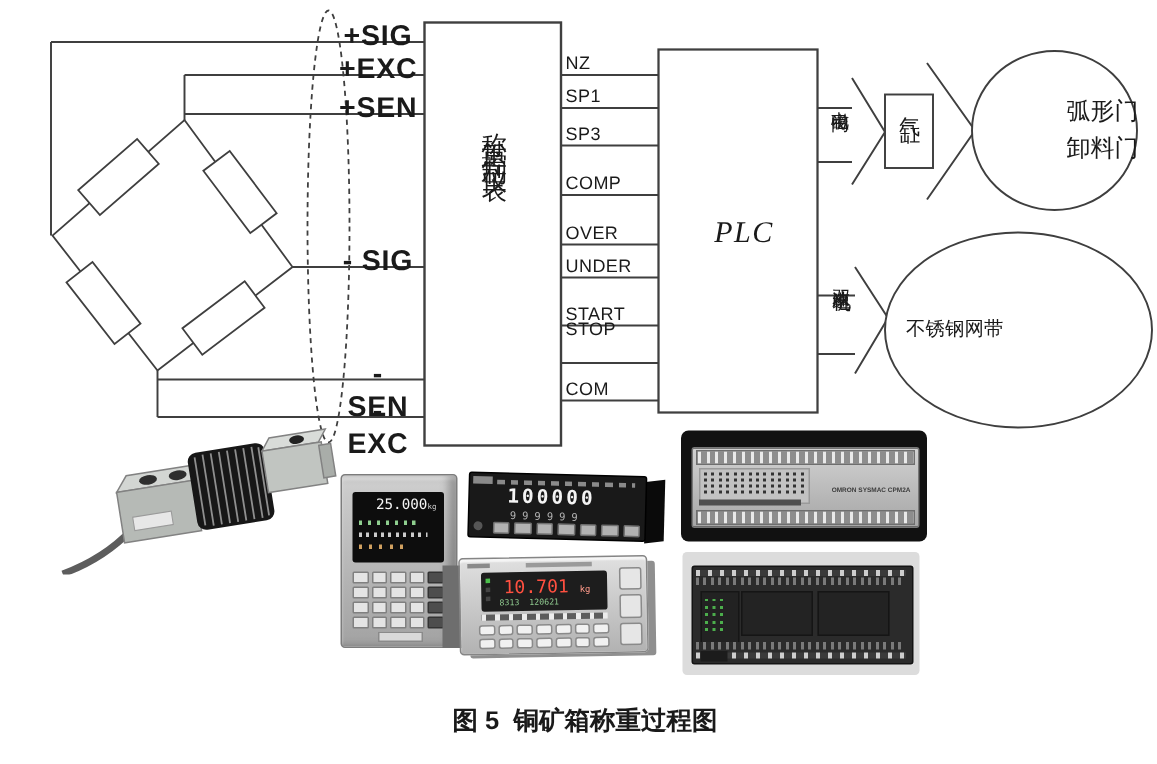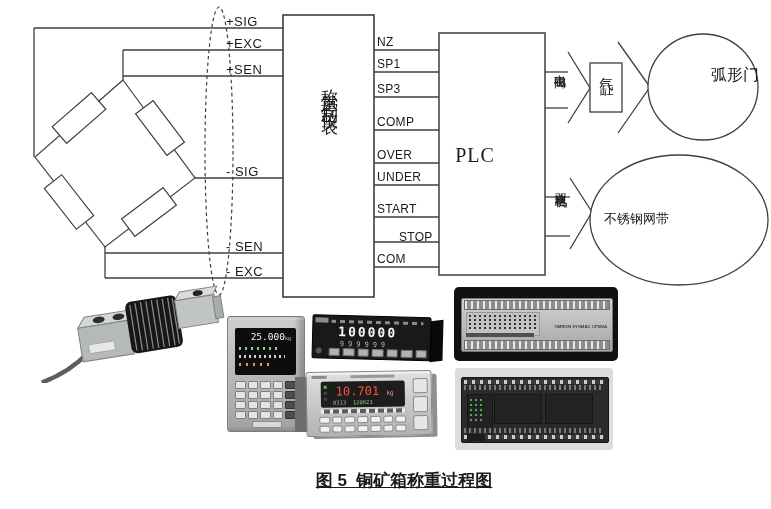--- a/index.html
+++ b/index.html
@@ -1,21 +1,21 @@
 <!DOCTYPE html>
 <html><head>
 <meta charset="utf-8">
 <style>
   html,body{margin:0;padding:0;background:#ffffff;}
   .stage{position:relative;width:771px;height:509px;background:#fff;overflow:hidden;
          font-family:"Liberation Sans",sans-serif;color:#1a1a1a;}
   .abs{position:absolute;}
   svg{display:block;}
   
-  .wire-label{width:52px;text-align:left;font-size:13px;letter-spacing:.5px;}
+  .wire-label{width:52px;text-align:center;font-size:19px;letter-spacing:.5px;font-weight:bold;}
   .sig-label{font-size:12px;letter-spacing:.3px;}
   .vtext{writing-mode:vertical-rl;text-orientation:upright;}
   .bridge-label{width:110px;text-align:center;font-weight:bold;font-size:15px;}
   .controller-label{font-size:17px;letter-spacing:6px;}
   .plc-label{width:66px;text-align:center;font-family:"Liberation Serif",serif;
              font-size:20px;letter-spacing:1px;}
   .via-label{font-size:12px;letter-spacing:1px;}
   .cyl-label{font-size:14px;letter-spacing:5px;}
   .motor-label{font-size:12.5px;letter-spacing:.5px;}
   .circle-label{width:110px;text-align:right;font-size:16px;line-height:25px;}
@@ -160,29 +160,30 @@
 
   <div class="abs vtext controller-label" style="left:318px;top:75px;">称重控制仪表</div>
 
   <div class="abs sig-label" style="left:377px;top:35px;">NZ</div>
   <div class="abs sig-label" style="left:377px;top:57px;">SP1</div>
   <div class="abs sig-label" style="left:377px;top:82px;">SP3</div>
   <div class="abs sig-label" style="left:377px;top:115px;">COMP</div>
   <div class="abs sig-label" style="left:377px;top:148px;">OVER</div>
   <div class="abs sig-label" style="left:377px;top:170px;">UNDER</div>
   <div class="abs sig-label" style="left:377px;top:202px;">START</div>
-  <div class="abs sig-label" style="left:377px;top:230px;margin-left:22px;">STOP</div>
+  <div class="abs sig-label" style="left:377px;top:212px;">STOP</div>
   <div class="abs sig-label" style="left:377px;top:252px;">COM</div>
 
-  <div class="abs plc-label" style="left:442px;top:144px;">PLC</div>
+  <div class="abs plc-label" style="left:463px;top:144px;font-style:italic;">PLC</div>
 
   <div class="abs vtext via-label" style="left:551px;top:65px;">电磁阀</div>
   <div class="abs vtext cyl-label" style="left:598px;top:66px;">气缸</div>
   <div class="abs circle-label" style="left:649px;top:62px;">
     <div>弧形门</div>
+    <div>卸料门</div>
   </div>
   <div class="abs vtext motor-label" style="left:552px;top:183px;">双速电机</div>
   <div class="abs belt-label" style="left:604px;top:210px;">不锈钢网带</div>
 
   <svg class="abs" style="left:28px;top:283px;" width="205" height="100" viewBox="0 0 205 100">
     <g transform="rotate(-9 110 55)">
       <path d="M8,84 C28,80 45,72 58,62" stroke="#5d5d5d" stroke-width="4.5" fill="none"></path>
       <polygon points="52,36 104,36 112,26 60,26" fill="#d3d6d3" stroke="#828282" stroke-width="1"></polygon>
       <rect x="52" y="36" width="52" height="34" fill="#b6bab6" stroke="#828282" stroke-width="1"></rect>
       <ellipse cx="74" cy="31" rx="6" ry="3.2" fill="#2e2e2e"></ellipse>
@@ -317,15 +318,15 @@
       <div class="abs pb-scr top"></div>
       <div class="abs pb-led"><div></div><div></div><div></div></div>
       <div class="abs pb-panel pb-p1"></div>
       <div class="abs pb-panel pb-p2"></div>
       <div class="abs pb-scr bot"></div>
       <div class="abs pb-lbl bot"></div>
       <div class="abs pb-corner"></div>
     </div>
   </div>
 
-  <div class="abs caption" style="left:244px;top:469px;text-decoration:underline;">图 5  铜矿箱称重过程图</div>
+  <div class="abs caption" style="left:230px;top:469px;">图 5  铜矿箱称重过程图</div>
 
 </div>
 
 </body></html>

